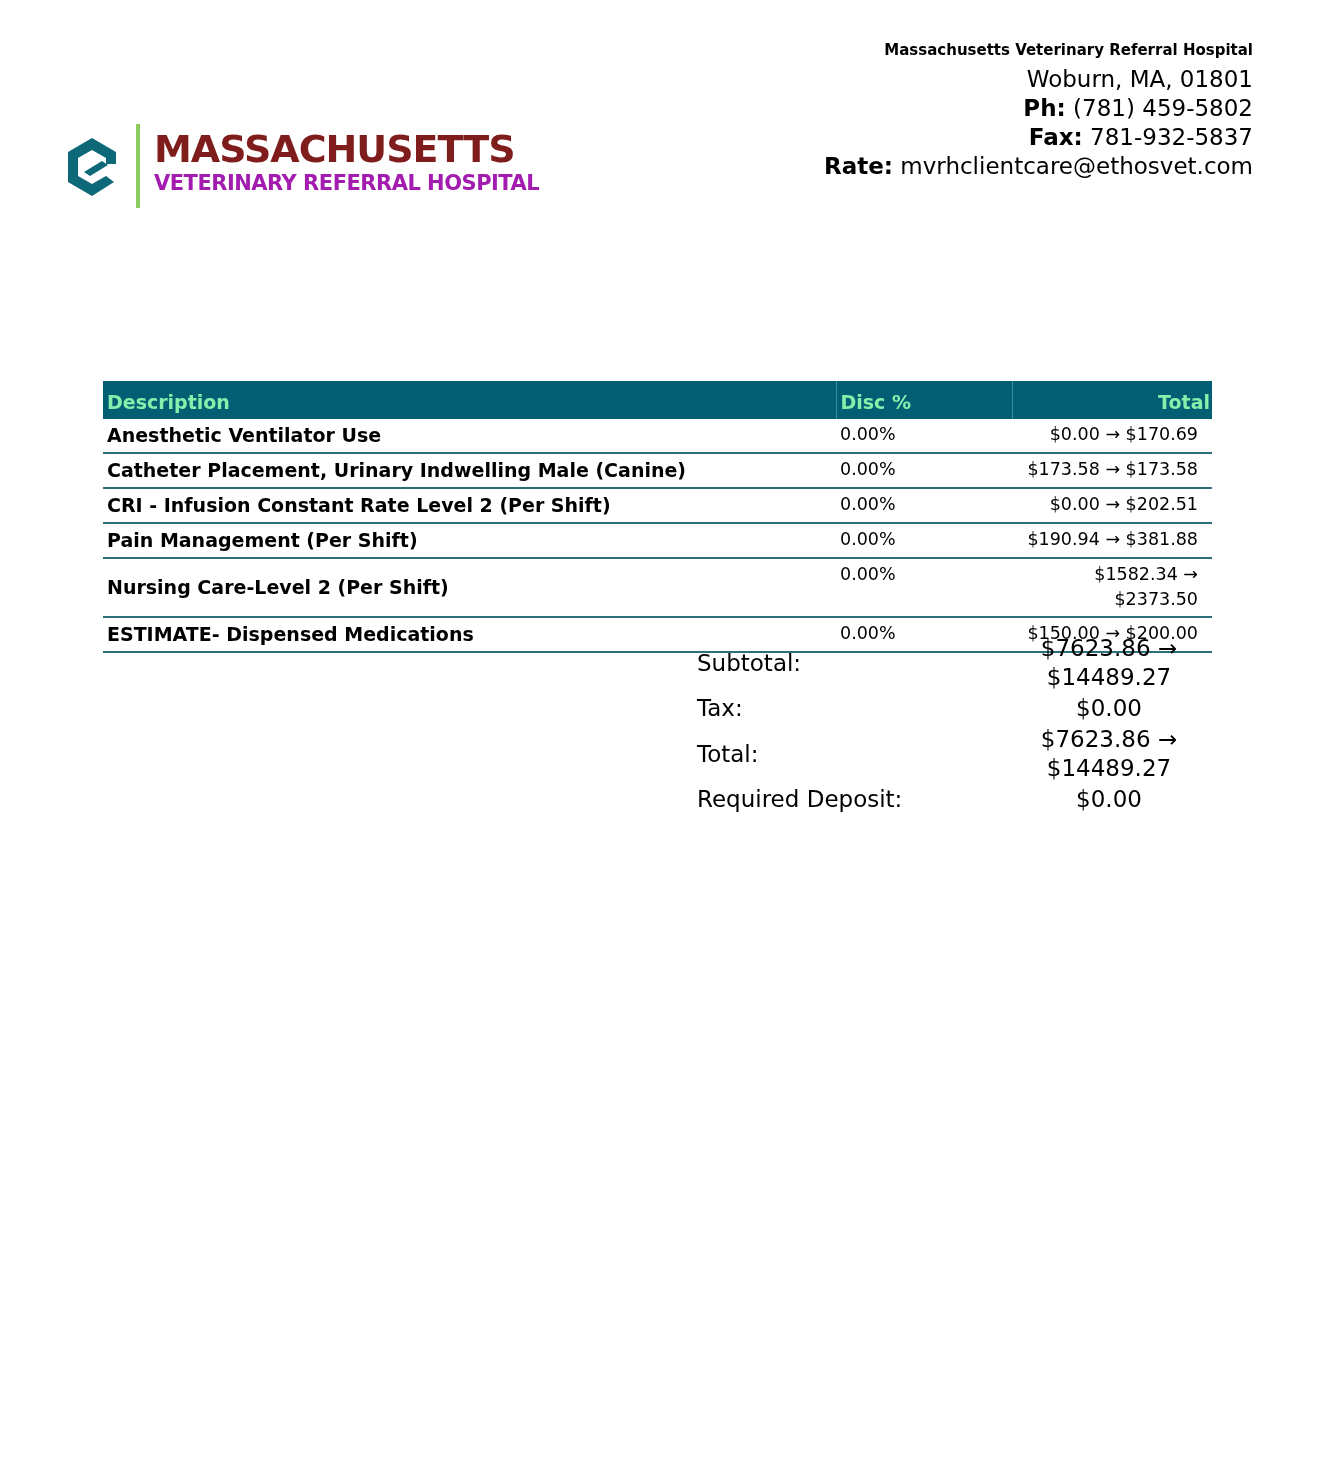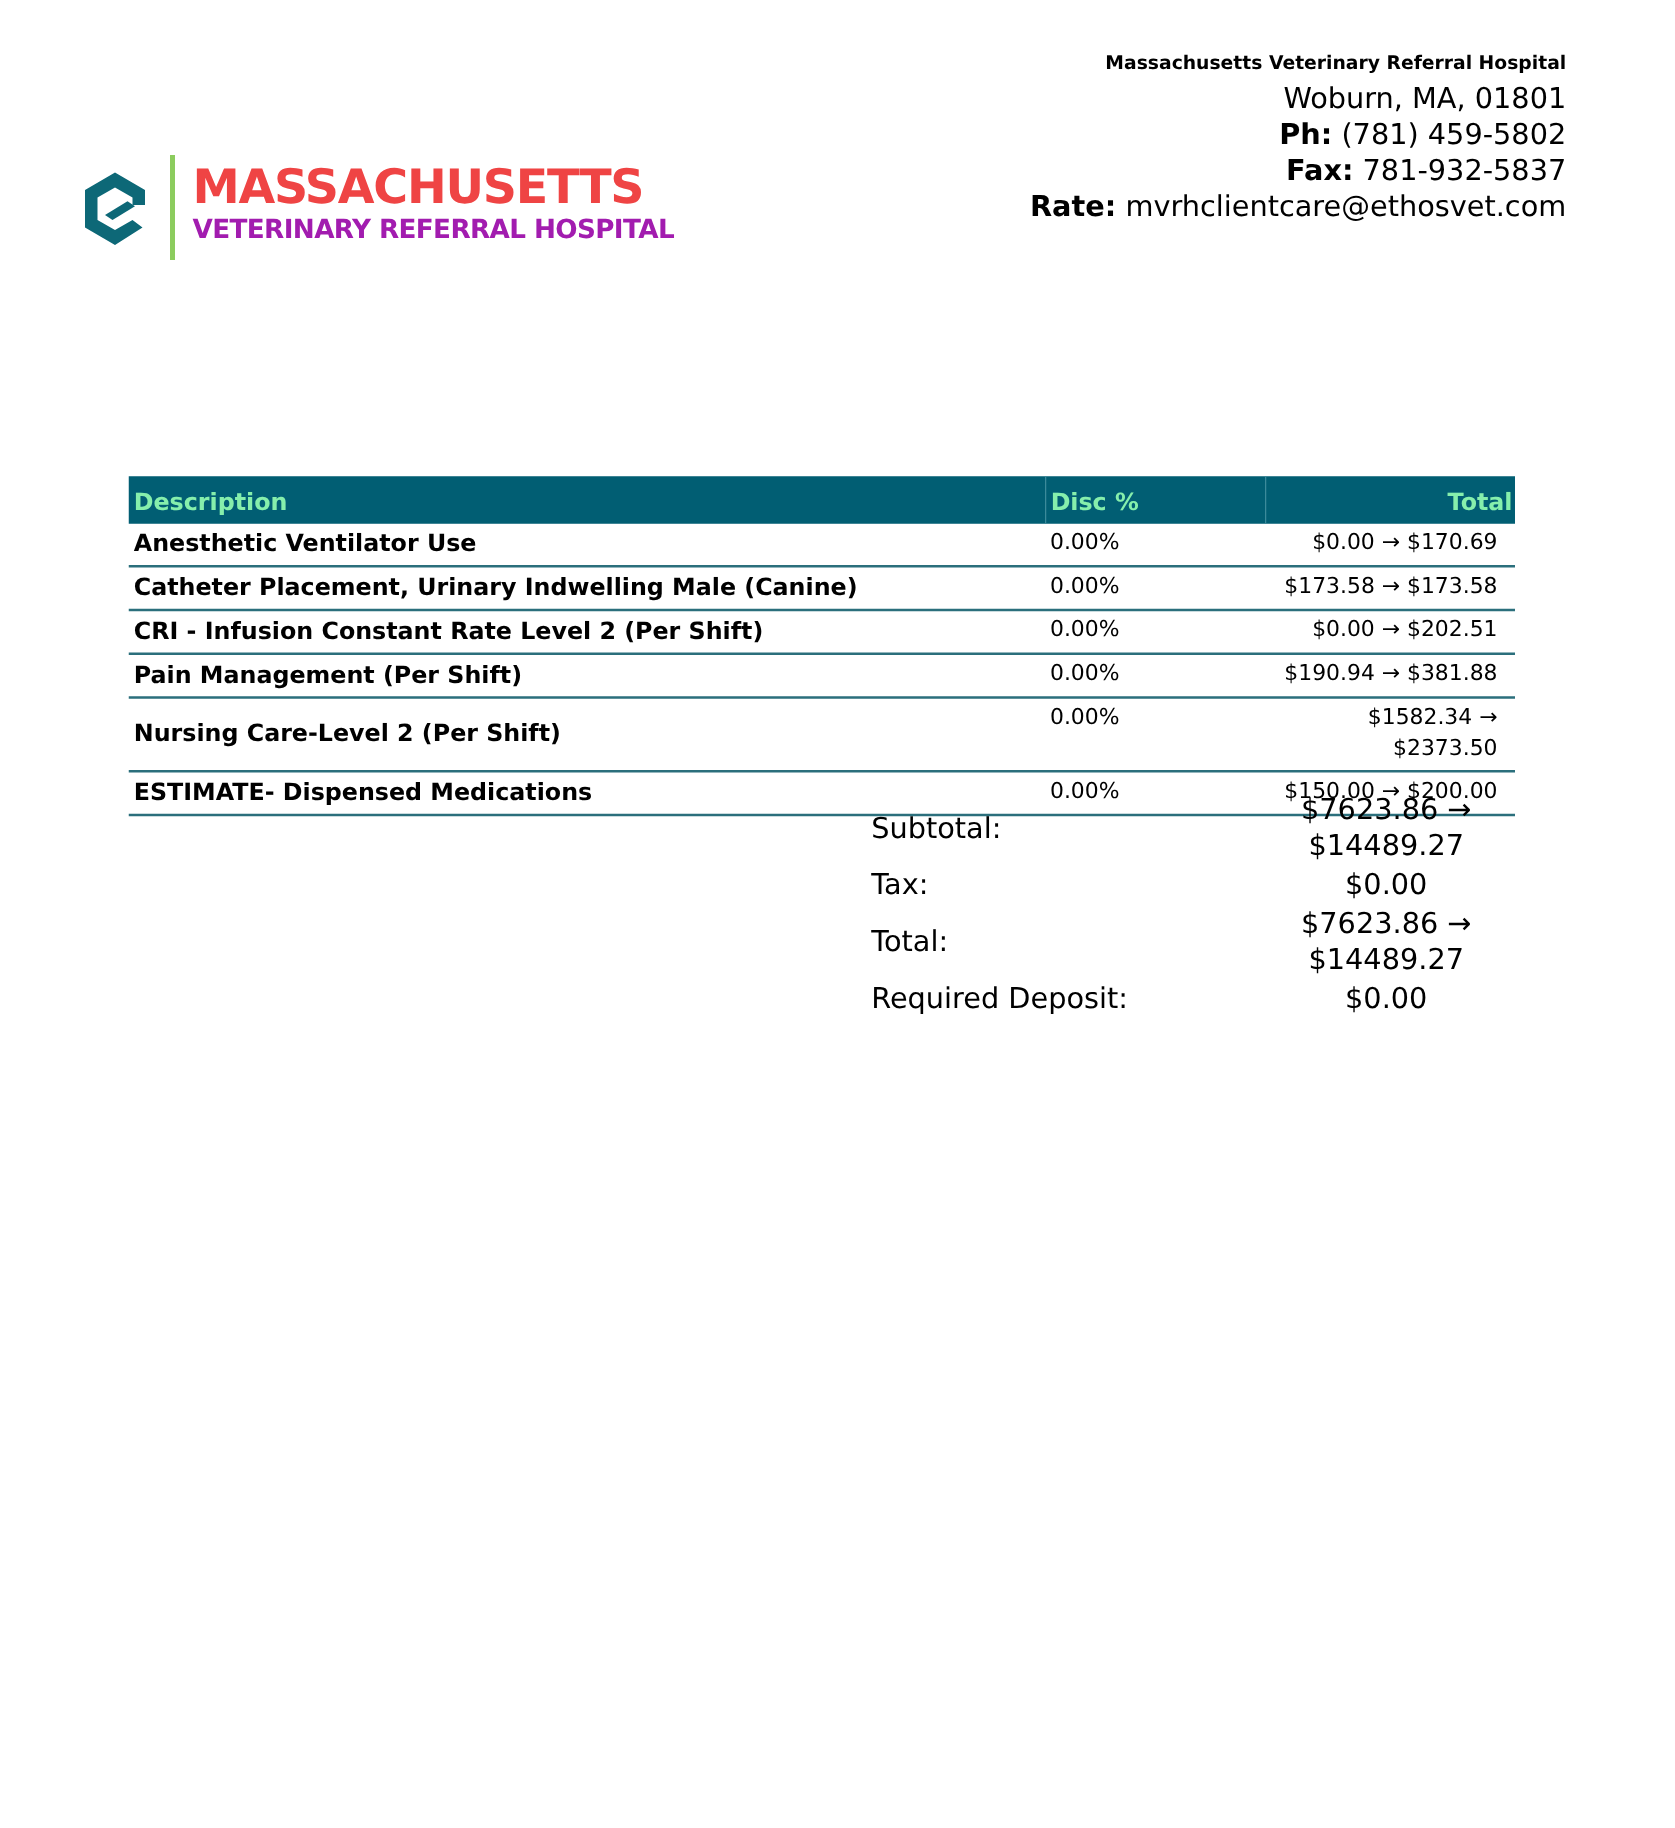--- a/index.html
+++ b/index.html
@@ -1,21 +1,21 @@
 <!DOCTYPE html>
 <html><head>
 <meta charset="utf-8">
 <style>
   html, body { margin: 0; padding: 0; background: #ffffff; }
   body { width: 1340px; height: 1462px; position: relative; font-family: "DejaVu Sans", sans-serif; color: #000; overflow: hidden; }
 
   .logo { position: absolute; left: 62px; top: 124px; width: 510px; height: 86px; }
   .logo .mark { position: absolute; left: 0; top: 10px; width: 60px; height: 66px; }
   .logo .bar { position: absolute; left: 74px; top: 0; width: 4px; height: 84px; background: #8ccc5e; }
-  .logo .name1 { position: absolute; left: 92px; top: 6px; font-family: "DejaVu Sans", sans-serif; font-weight: bold; font-size: 38px; letter-spacing: -1px; color: #ef4444; line-height: 1; }
+  .logo .name1 { position: absolute; left: 92px; top: 6px; font-family: "DejaVu Sans", sans-serif; font-weight: bold; font-size: 38px; letter-spacing: -1px; color: #7f1d1d; line-height: 1; }
   .logo .name2 { position: absolute; left: 92px; top: 49px; font-family: "DejaVu Sans", sans-serif; font-weight: bold; font-size: 21px; letter-spacing: -0.5px; color: #a21caf; line-height: 1; white-space: nowrap; }
 
   .address { position: absolute; right: 87px; top: 36px; text-align: right; font-size: 23px; line-height: 29px; }
   .address .org { font-weight: bold; font-size: 15px; }
   .address b { font-weight: bold; }
 
   table.items { position: absolute; left: 103px; top: 381px; width: 1109px; border-collapse: collapse; font-size: 17.5px; }
   table.items th { background: #015e73; color: #86efac; font-weight: bold; text-align: left; height: 34px; padding: 4px 4px 0 4px; font-size: 19px; border-left: 1px solid #3c8a9a; }
   table.items th:first-child { border-left: none; }
   table.items th.total { text-align: right; padding-right: 2px; }

